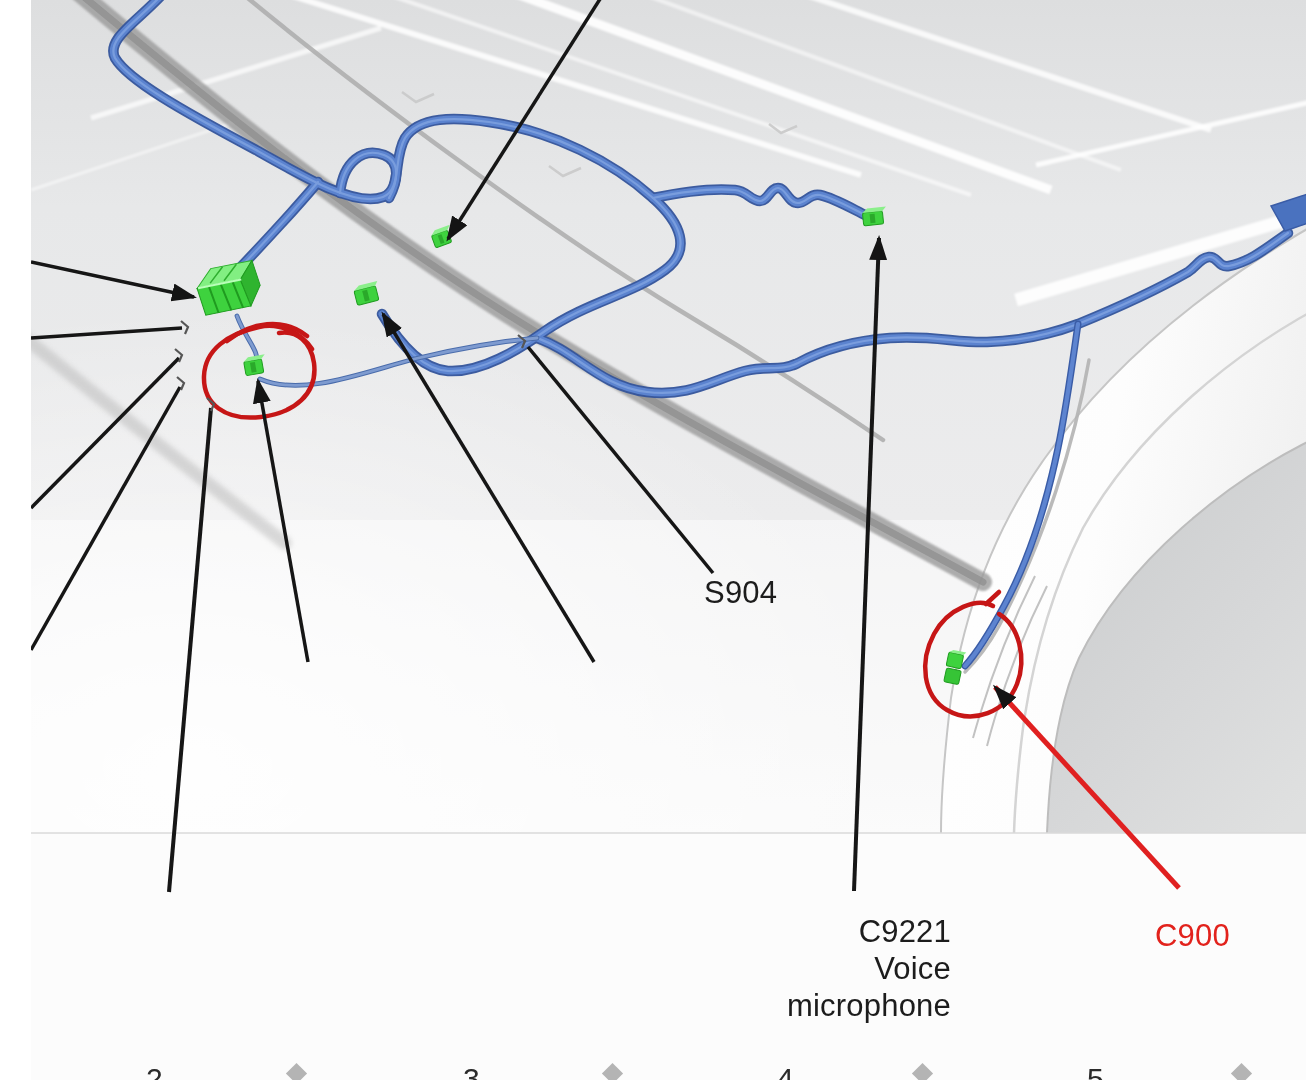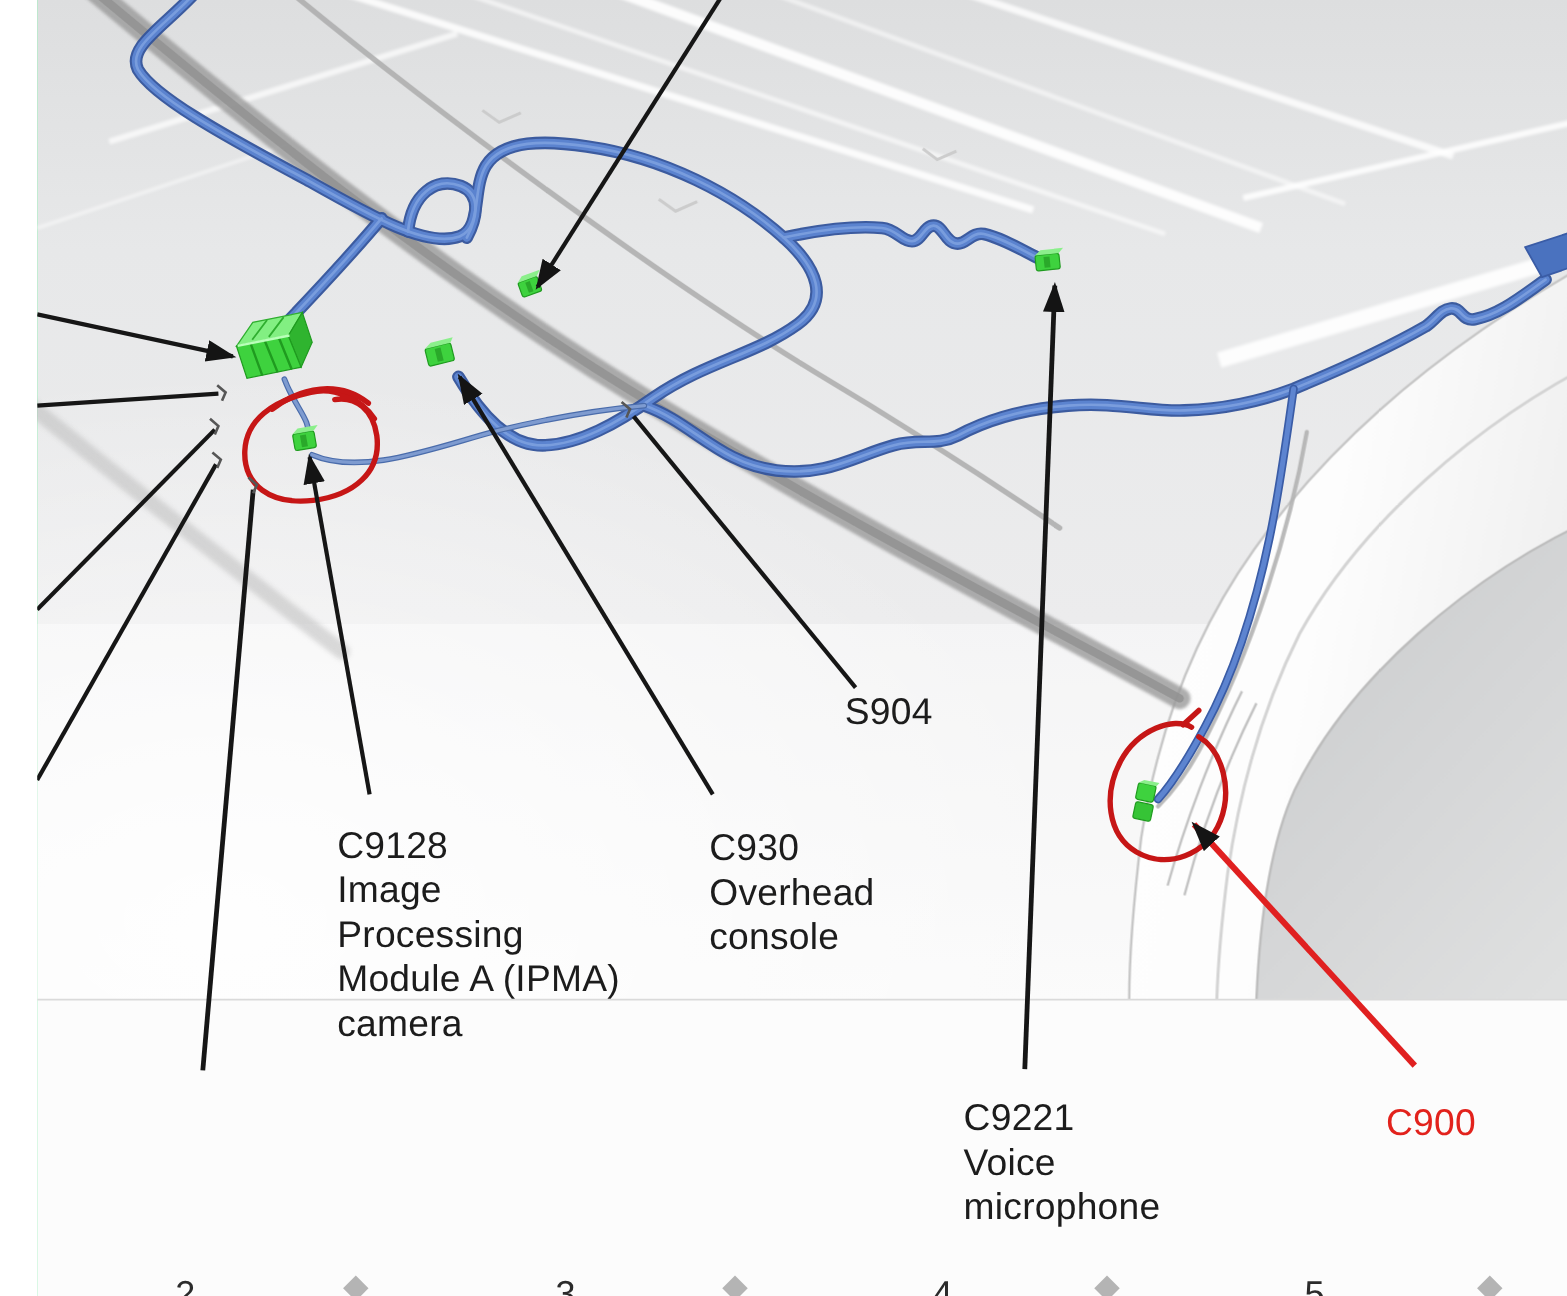--- a/index.html
+++ b/index.html
@@ -203,29 +203,21 @@
     <path d="M144,349 l7,6 l-3,7"></path>
     <path d="M146,377 l7,6 l-3,7"></path>
     <path d="M176,398 l7,6 l-3,7"></path>
     <path d="M487,335 l7,6 l-3,7"></path>
   </g>
 
   <line x1="1148" y1="888" x2="964" y2="687" stroke="#e02020" stroke-width="5" marker-end="url(#headBlack)"></line>
 </svg>
 
   <div class="callout" style="left:673px;top:574px;">S904</div>
-  <div class="callout" style="left:250px;top:686px;">C9128
-Image
-Processing
-Module A (IPMA)
-camera</div>
-  <div class="callout" style="left:560px;top:688px;">C930
-Overhead
-console</div>
-  <div class="callout" style="left:772px;top:913px;">C9221
+  <div class="callout" style="left:756px;top:913px;text-align:right;">C9221
 Voice
 microphone</div>
   <div class="callout red" style="left:1124px;top:917px;">C900</div>
 
   <div class="legend-num" style="left:115px;">2</div>
   <div class="legend-diamond" style="left:258px;"></div>
   <div class="legend-num" style="left:432px;">3</div>
   <div class="legend-diamond" style="left:574px;"></div>
   <div class="legend-num" style="left:746px;">4</div>
   <div class="legend-diamond" style="left:884px;"></div>

